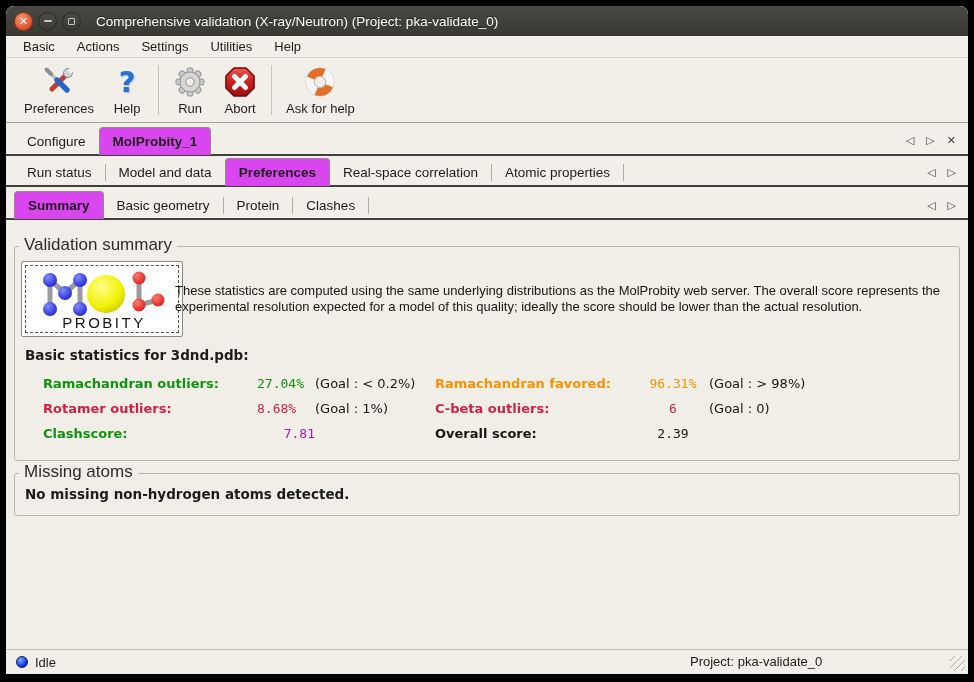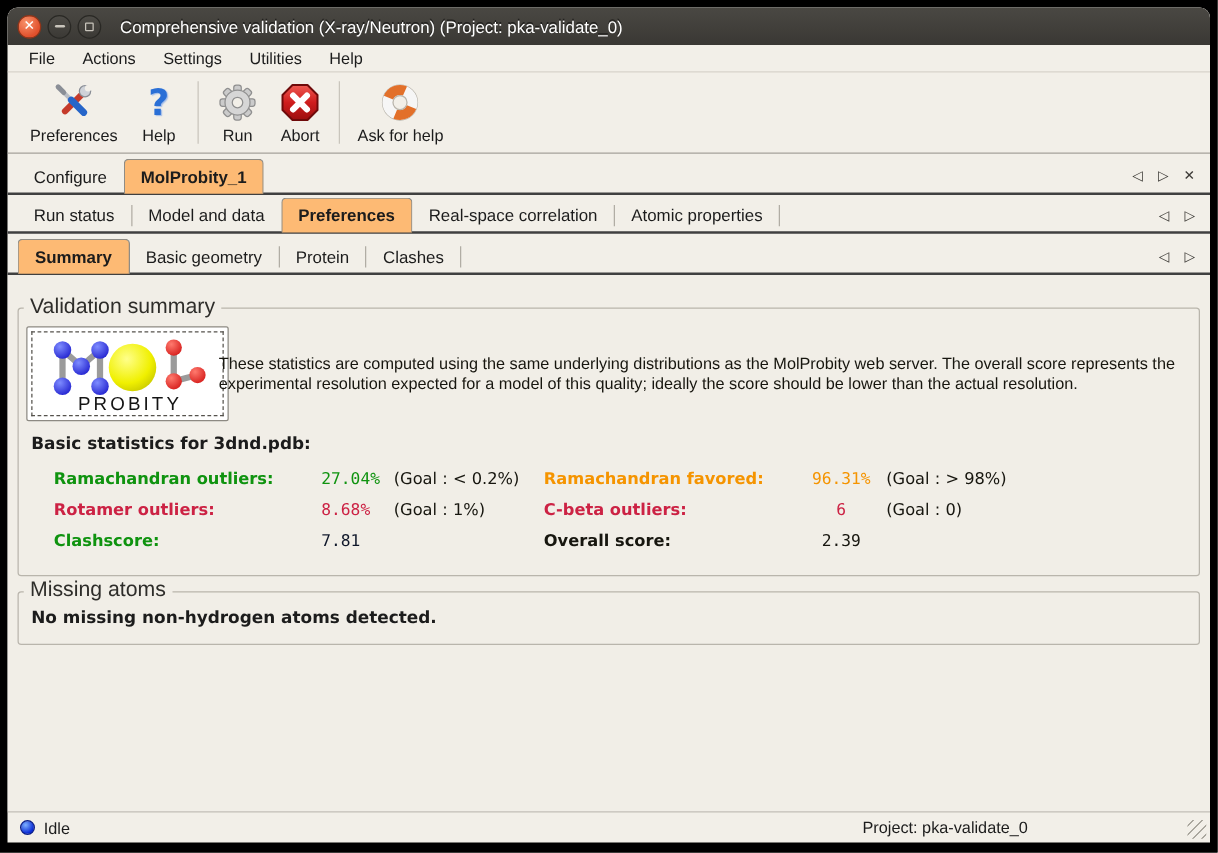--- a/index.html
+++ b/index.html
@@ -41,21 +41,21 @@
   .qmark { font-size:29px; font-weight:bold; color:#2a6fd6;
            text-shadow:1px 1px 1px #9db9e8; font-family:"DejaVu Sans",sans-serif; }
 
   
   .tabs { position:absolute; left:0; right:0; display:flex; align-items:flex-end;
           border-bottom:2px solid #404040; padding-left:8px; font-size:13.5px; }
   .tabs1 { top:121px; height:29px; }
   .tabs2 { top:153px; height:28px; }
   .tabs3 { top:186px; height:28px; }
   .tab { padding:0 13px; height:25px; line-height:25px; white-space:nowrap; }
-  .tab.active { background:#fdba74; border:1px solid #8f8c85; border-bottom:none;
+  .tab.active { background:#d946ef; border:1px solid #8f8c85; border-bottom:none;
                 border-radius:4px 4px 0 0; font-weight:bold; height:28px;
                 line-height:27px; margin-bottom:-1px; position:relative; z-index:2; }
   .tabsep { width:1px; height:17px; background:#b1ada4; align-self:center; }
   .tab-arrows { position:absolute; right:12px; top:0; bottom:0; display:flex;
                 align-items:center; gap:12px; font-size:11px; color:#3c3a36;
                 font-family:"DejaVu Sans",sans-serif; }
 
   
   .content { position:absolute; top:214px; left:0; right:0; bottom:25px;
              background:#f1eee7; }
@@ -112,21 +112,21 @@
     <div class="wbtn minmax">
       <span class="minglyph"></span>
     </div>
     <div class="wbtn minmax">
       <span class="maxglyph"></span>
     </div>
     <div class="title-text">Comprehensive validation (X-ray/Neutron) (Project: pka-validate_0)</div>
   </div>
 
   <div class="menubar">
-    <div class="menu-item">File</div>
+    <div class="menu-item">Basic</div>
     <div class="menu-item">Actions</div>
     <div class="menu-item">Settings</div>
     <div class="menu-item">Utilities</div>
     <div class="menu-item">Help</div>
   </div>
 
   <div class="toolbar">
     <div class="tool-btn">
       <span class="tool-icon">
         <svg width="32" height="32" viewBox="0 0 32 32">
@@ -291,21 +291,21 @@
         <div class="stat-goal">(Goal : &gt; 98%)</div>
 
         <div class="stat-label" style="color: rgb(204, 34, 68);">Rotamer outliers:</div>
         <div class="stat-value" style="color: rgb(204, 34, 68);">8.68%</div>
         <div class="stat-goal">(Goal : 1%)</div>
         <div class="stat-label" style="color: rgb(204, 34, 68);">C-beta outliers:</div>
         <div class="stat-value c2" style="color: rgb(204, 34, 68);">6</div>
         <div class="stat-goal">(Goal : 0)</div>
 
         <div class="stat-label" style="color: rgb(15, 147, 15);">Clashscore:</div>
-        <div class="stat-value" style="color: #0f172a;">7.81</div>
+        <div class="stat-value" style="color: #a21caf; text-align: right;">7.81</div>
         <div class="stat-goal"></div>
         <div class="stat-label" style="color: rgb(23, 22, 15);">Overall score:</div>
         <div class="stat-value c2" style="color: rgb(23, 22, 15);">2.39</div>
         <div class="stat-goal"></div>
       </div>
     </div>
 
     <div class="groupbox gb-missing">
       <div class="groupbox-title">Missing atoms</div>
       <div class="missing-msg">No missing non-hydrogen atoms detected.</div>

